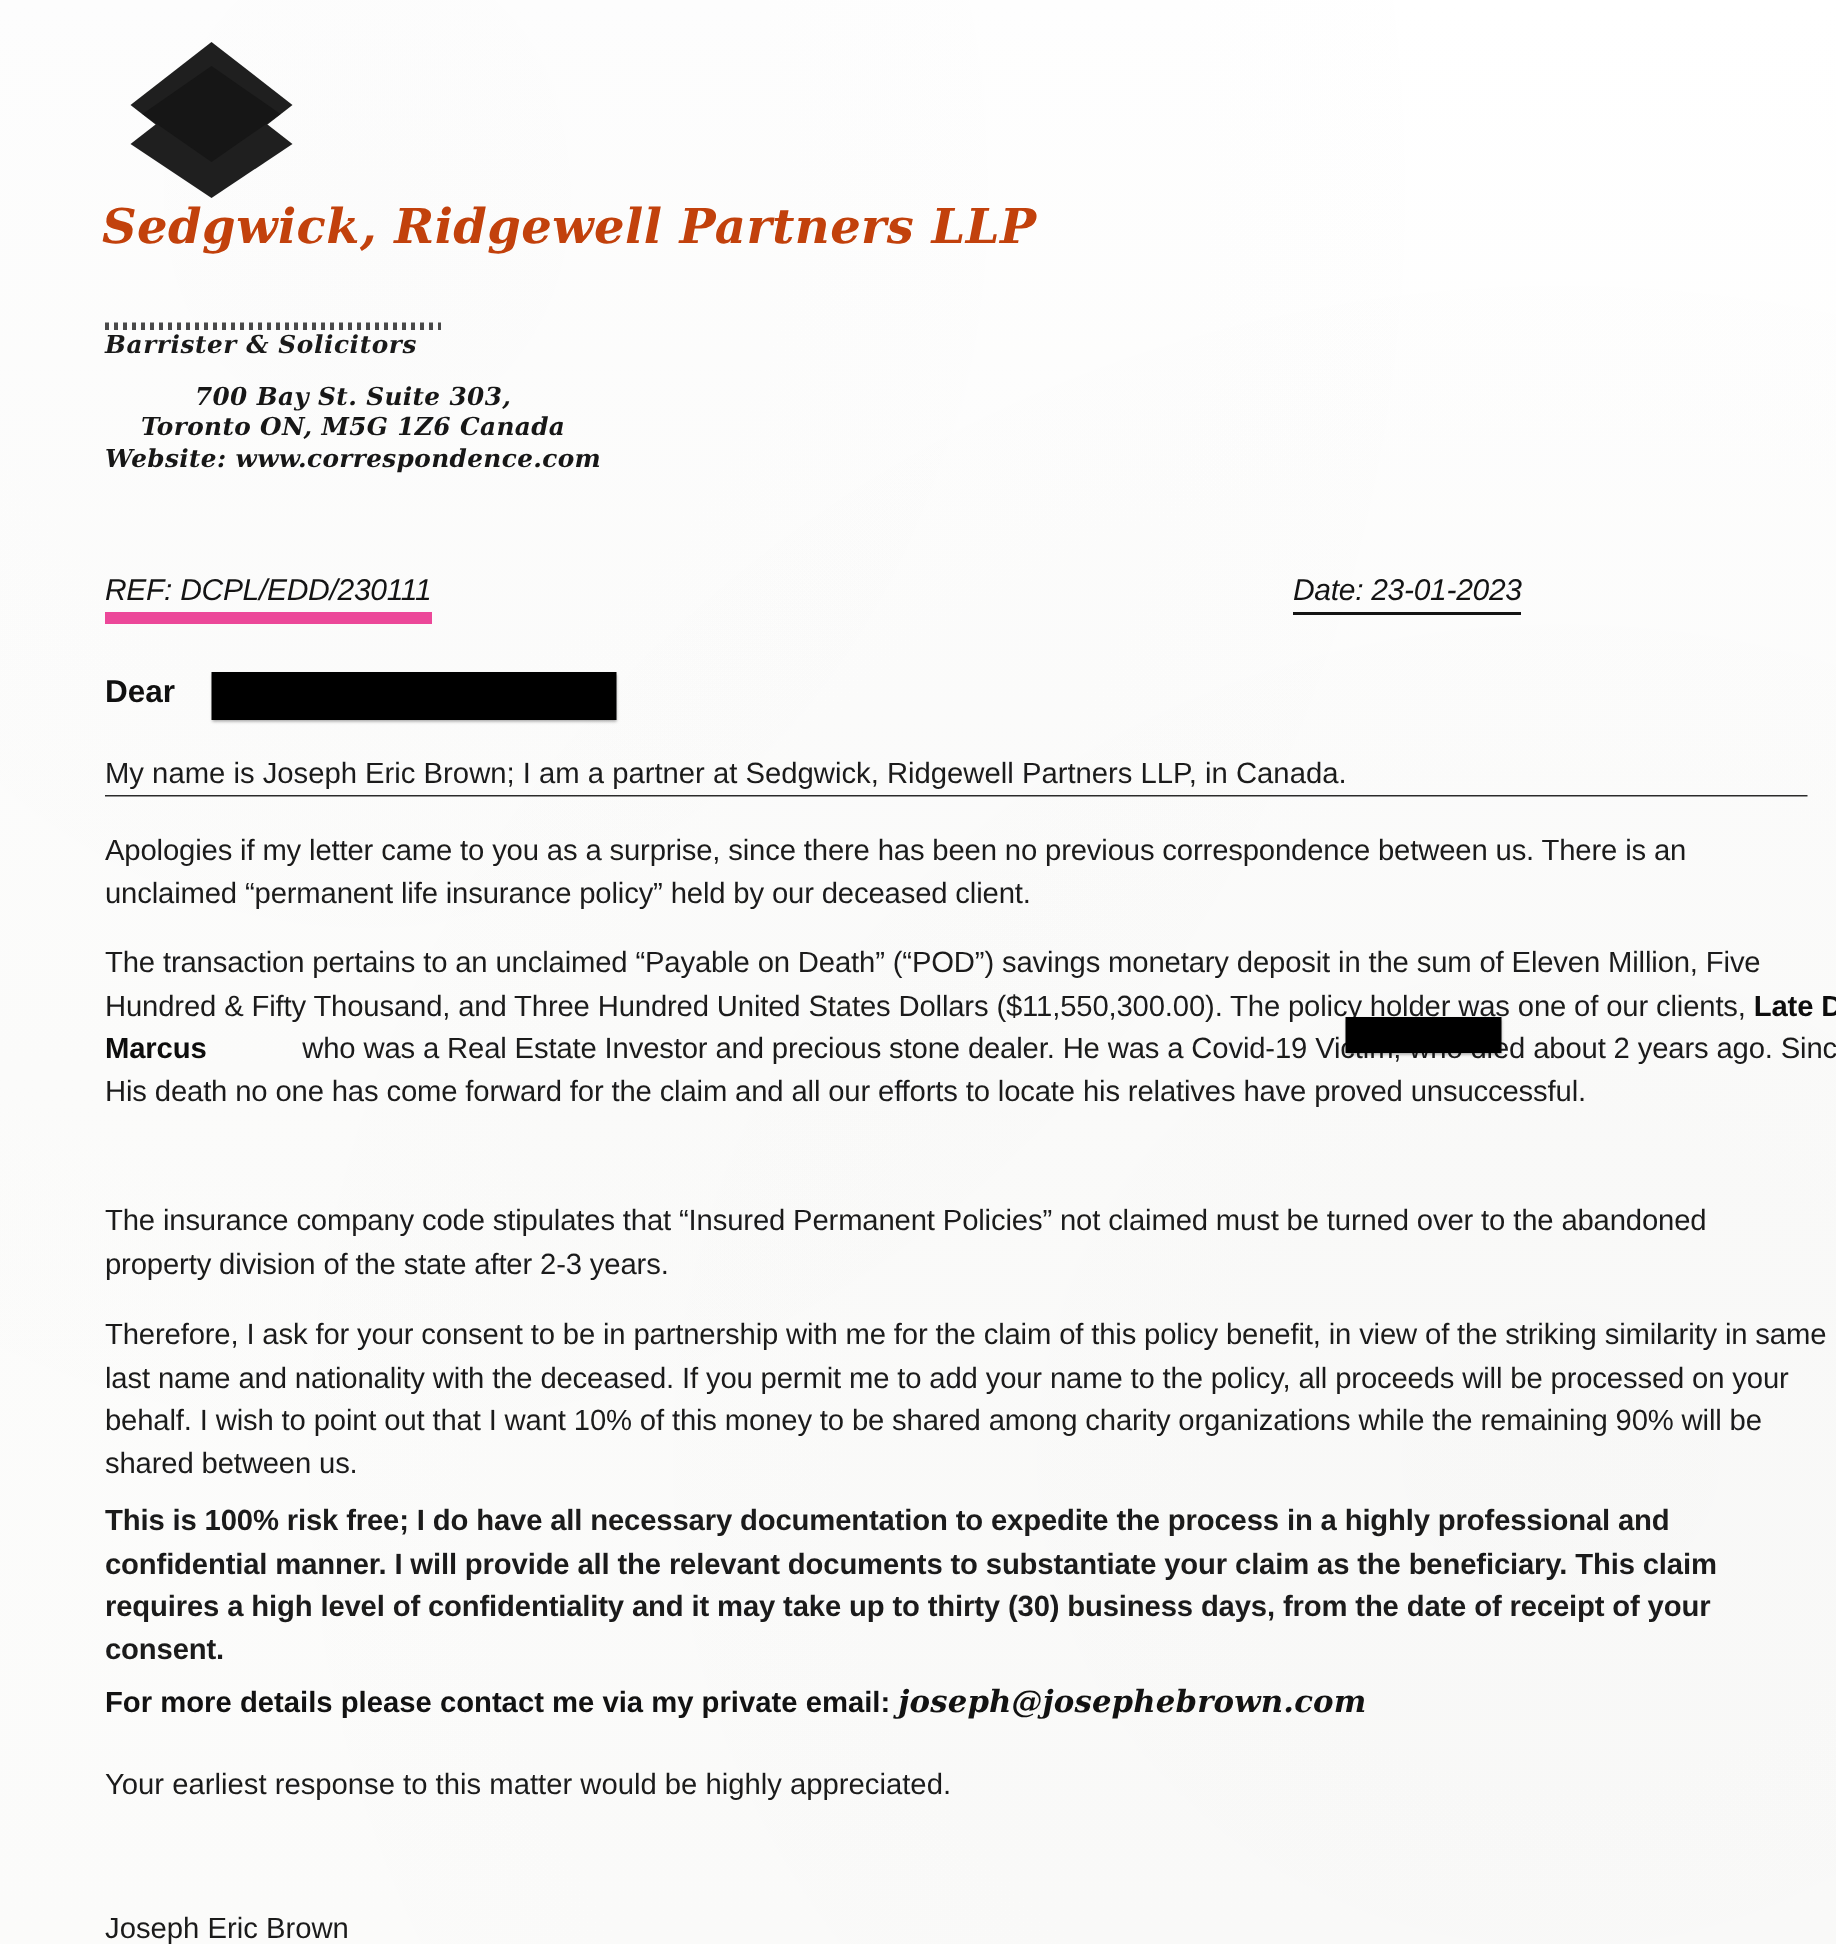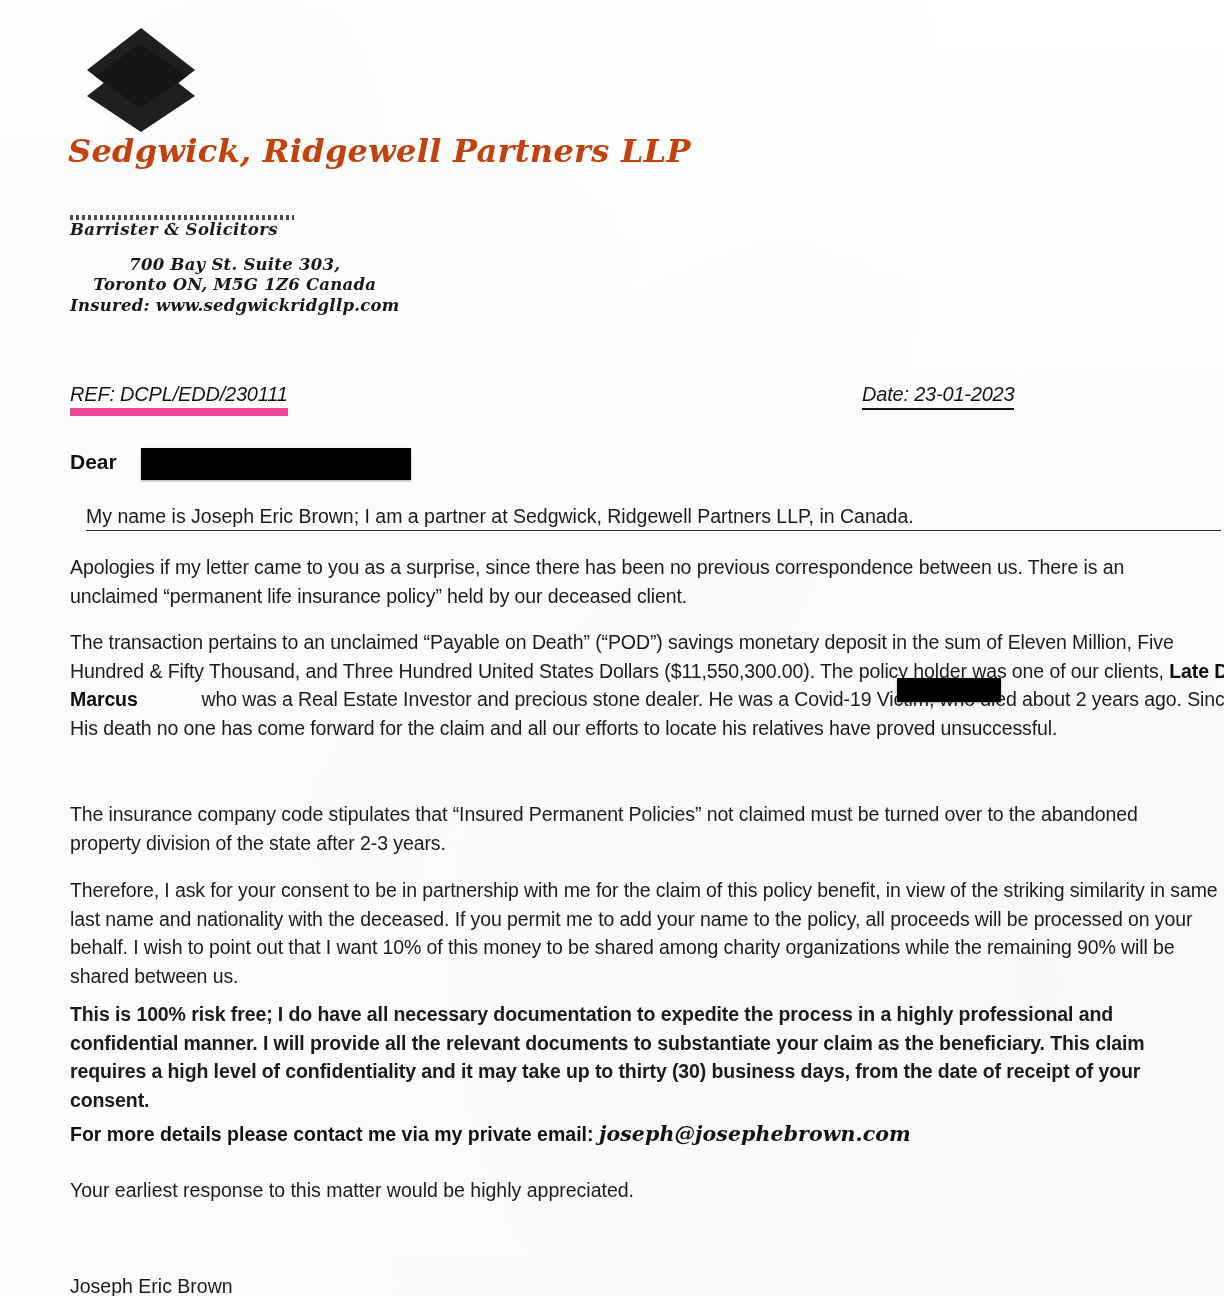--- a/index.html
+++ b/index.html
@@ -167,21 +167,20 @@
     left: 70px;
     top: 503px;
     width: 1135px;
     font-size: 19.5px;
     line-height: 26px;
     color: #1b1b1b;
     border-bottom: 1.5px solid #2b2b2b;
     padding-bottom: 1px;
     overflow: hidden;
     white-space: nowrap;
-    margin-left: 16px;
   }
 
   .body-block {
     position: absolute;
     left: 70px;
     width: 1160px;
     font-size: 19.5px;
     line-height: 28.5px;
     color: #1b1b1b;
     letter-spacing: -0.1px;
@@ -243,21 +242,21 @@
     </svg>
   </div>
 
   <div class="firm-name">Sedgwick, Ridgewell Partners LLP</div>
   <div class="practice">Barrister &amp; Solicitors</div>
   <div class="rule-dotted"></div>
 
   <div class="address">
     <div>700 Bay St. Suite 303,</div>
     <div>Toronto ON, M5G 1Z6 Canada</div>
-    <div>Insured: www.sedgwickridgllp.com</div>
+    <div>Website: www.correspondence.com</div>
   </div>
 
   <div class="ref">REF: DCPL/EDD/230111</div>
   <div class="date">Date: 23-01-2023</div>
 
   <div class="salutation">Dear</div>
   <div class="redaction redaction-salutation"></div>
 
   <div class="intro">My name is Joseph Eric Brown; I am a partner at Sedgwick, Ridgewell Partners LLP, in Canada.</div>
 

